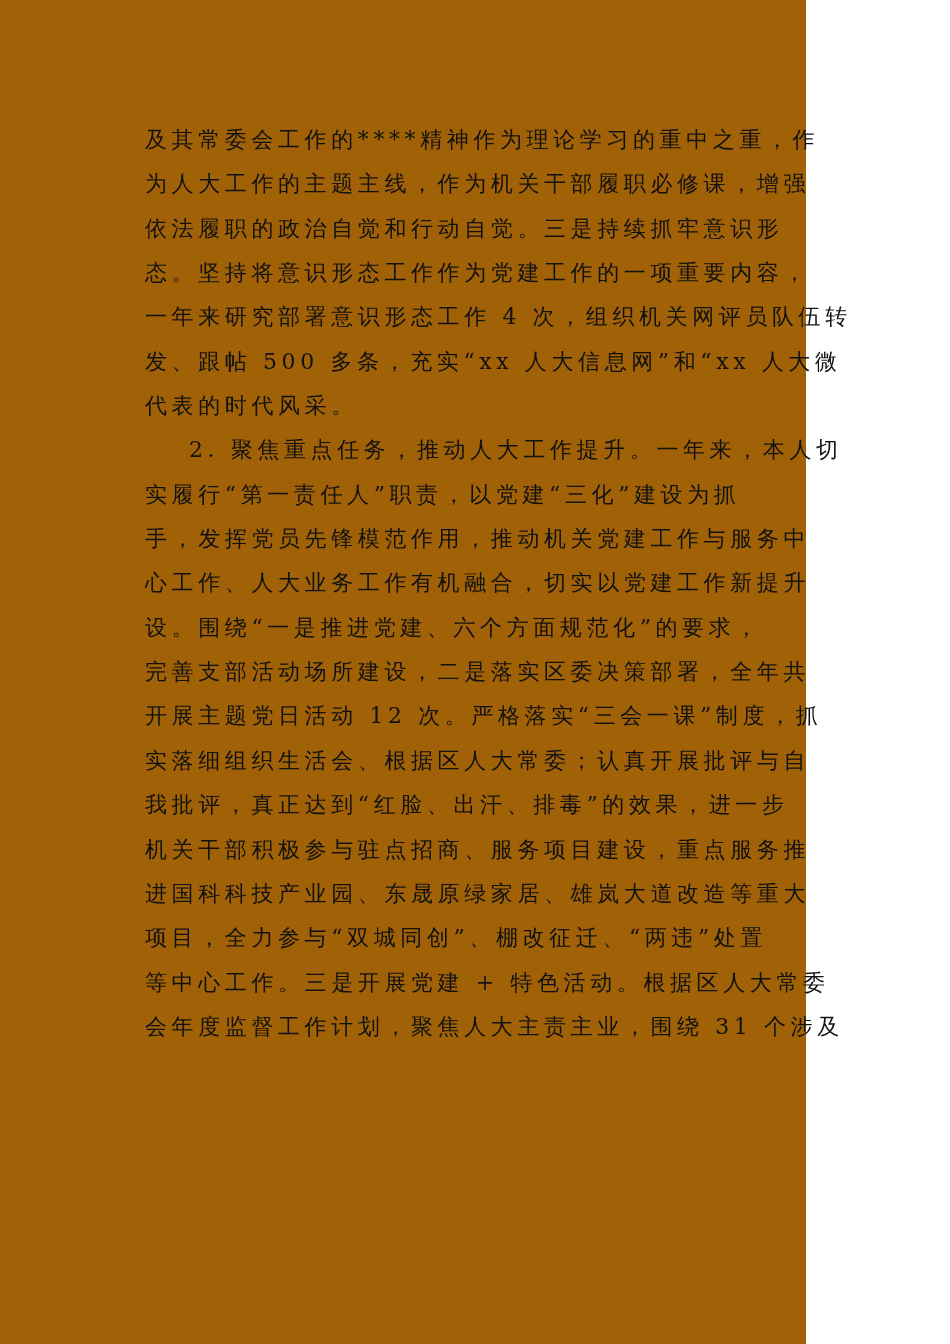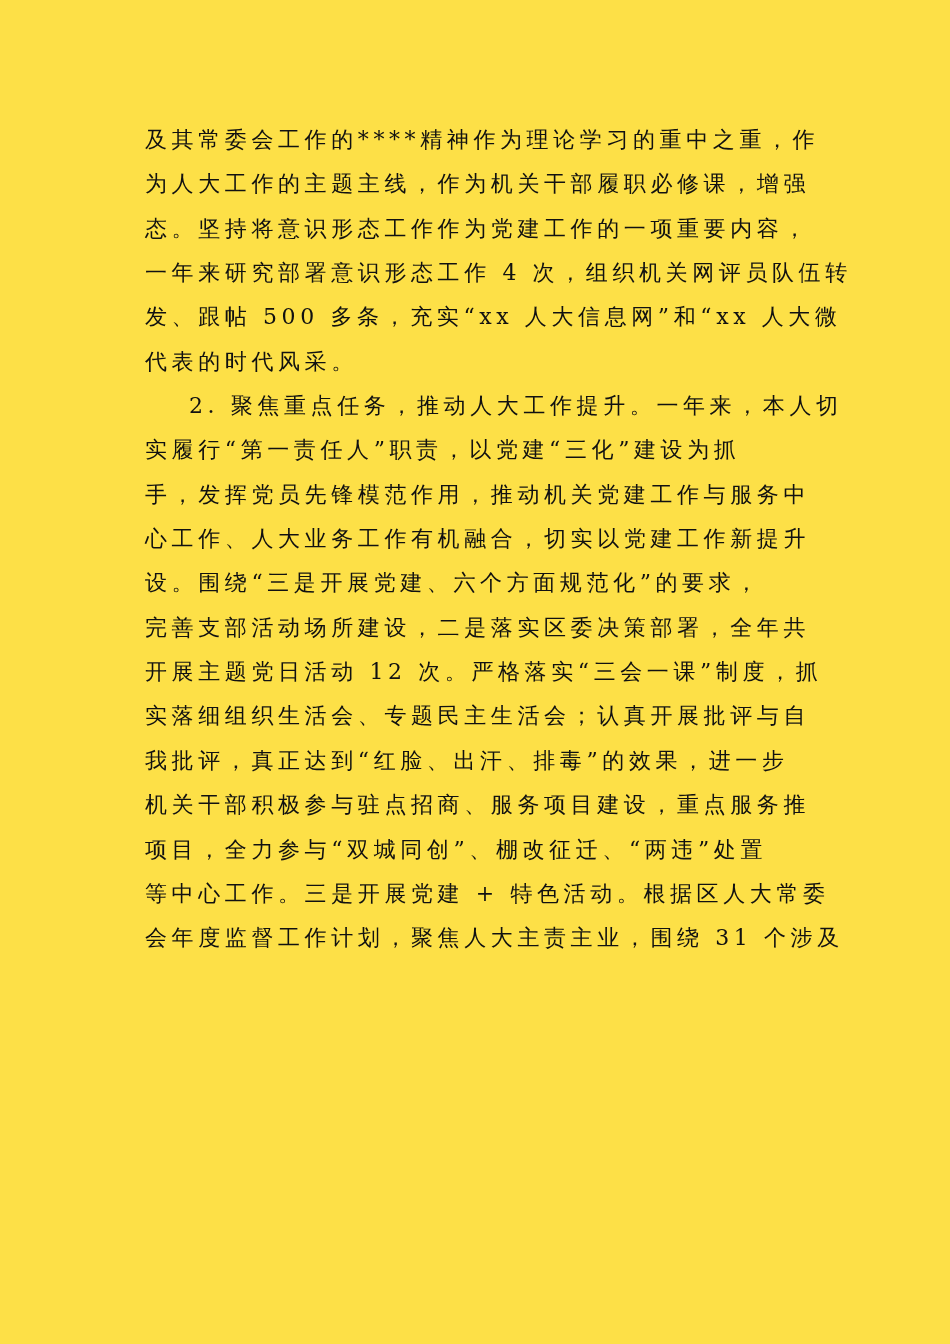--- a/index.html
+++ b/index.html
@@ -10,23 +10,23 @@
   body {
     width: 950px;
     height: 1344px;
     position: relative;
     overflow: hidden;
   }
   .page {
     position: absolute;
     left: 0;
     top: 0;
-    width: 950px;
+    width: 806px;
     height: 1344px;
-    background: #fde047;
+    background: #a16207;
   }
   .text-block {
     position: absolute;
     left: 145px;
     top: 118px;
     width: 680px;
   }
   .line {
     display: block;
     white-space: nowrap;
@@ -43,36 +43,38 @@
 </style>
 </head>
 <body>
 
 <div class="page">
   <div class="text-block">
 
     <div class="paragraph">
       <span class="line">及其常委会工作的****精神作为理论学习的重中之重，作</span>
       <span class="line">为人大工作的主题主线，作为机关干部履职必修课，增强</span>
+      <span class="line">依法履职的政治自觉和行动自觉。三是持续抓牢意识形</span>
       <span class="line">态。坚持将意识形态工作作为党建工作的一项重要内容，</span>
       <span class="line">一年来研究部署意识形态工作 4 次，组织机关网评员队伍转</span>
       <span class="line">发、跟帖 500 多条，充实“xx 人大信息网”和“xx 人大微</span>
       <span class="line">代表的时代风采。</span>
     </div>
 
     <div class="paragraph">
       <span class="line indent">2. 聚焦重点任务，推动人大工作提升。一年来，本人切</span>
       <span class="line">实履行“第一责任人”职责，以党建“三化”建设为抓</span>
       <span class="line">手，发挥党员先锋模范作用，推动机关党建工作与服务中</span>
       <span class="line">心工作、人大业务工作有机融合，切实以党建工作新提升</span>
-      <span class="line">设。围绕“三是开展党建、六个方面规范化”的要求，</span>
+      <span class="line">设。围绕“一是推进党建、六个方面规范化”的要求，</span>
       <span class="line">完善支部活动场所建设，二是落实区委决策部署，全年共</span>
       <span class="line">开展主题党日活动 12 次。严格落实“三会一课”制度，抓</span>
-      <span class="line">实落细组织生活会、专题民主生活会；认真开展批评与自</span>
+      <span class="line">实落细组织生活会、根据区人大常委；认真开展批评与自</span>
       <span class="line">我批评，真正达到“红脸、出汗、排毒”的效果，进一步</span>
       <span class="line">机关干部积极参与驻点招商、服务项目建设，重点服务推</span>
+      <span class="line">进国科科技产业园、东晟原绿家居、雄岚大道改造等重大</span>
       <span class="line">项目，全力参与“双城同创”、棚改征迁、“两违”处置</span>
       <span class="line">等中心工作。三是开展党建 + 特色活动。根据区人大常委</span>
       <span class="line">会年度监督工作计划，聚焦人大主责主业，围绕 31 个涉及</span>
     </div>
 
   </div>
 </div>
 
 </body></html>

